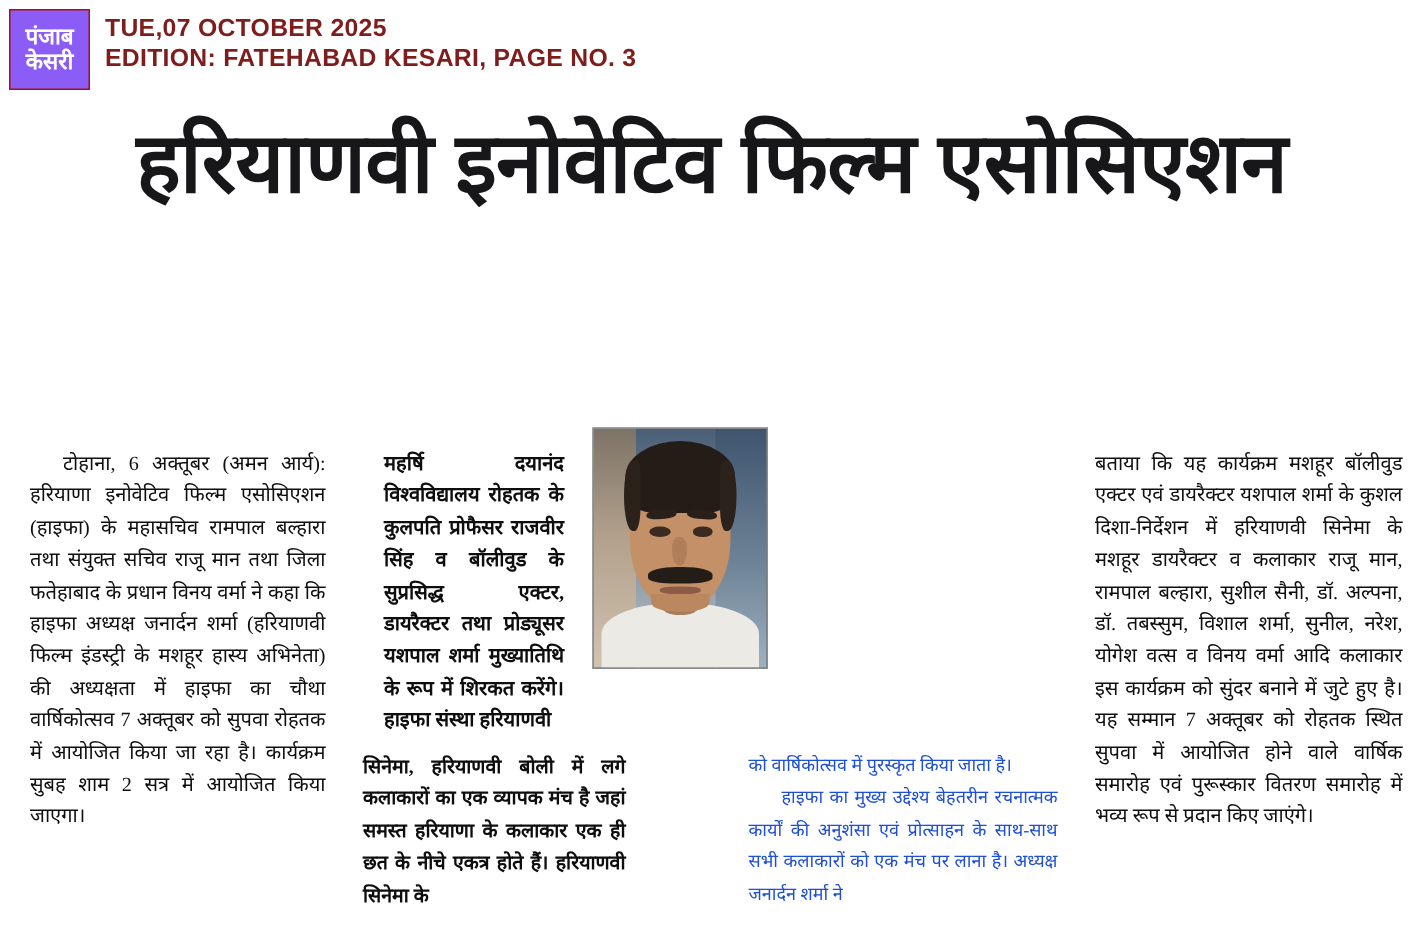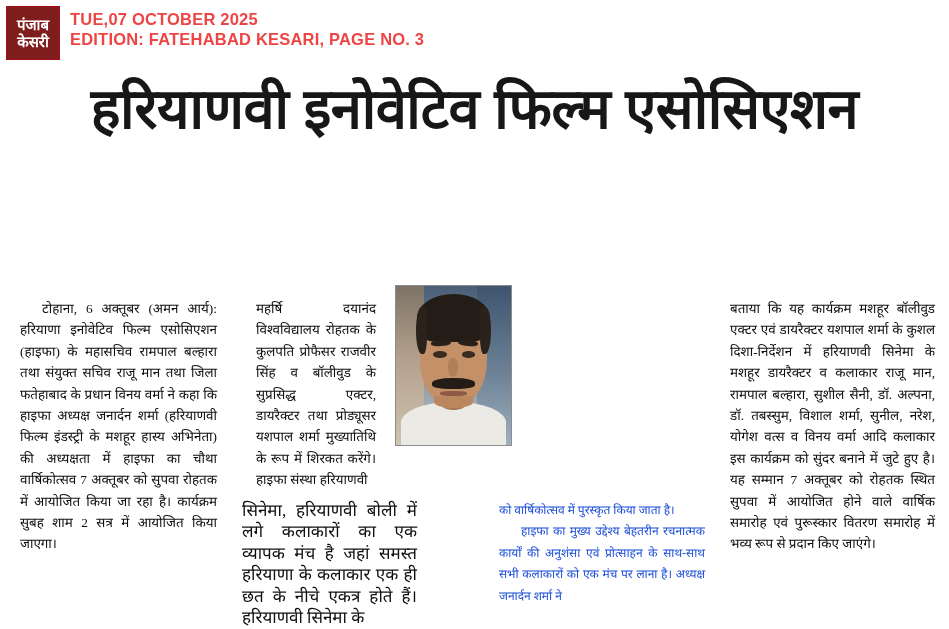--- a/index.html
+++ b/index.html
@@ -20,42 +20,42 @@
   .masthead {
     position: absolute;
     left: 0; top: 0;
     width: 949px; height: 62px;
     display: flex;
     align-items: flex-start;
   }
   .logo-box {
     width: 52px; height: 52px;
     margin: 6px 10px 0 6px;
-    background: #7f1d1d;
+    background: #8b5cf6;
     border: 1px solid #a3111a;
     display: flex;
     flex-direction: column;
     align-items: center;
     justify-content: center;
     flex: 0 0 auto;
   }
   .logo-line {
     color: #ffffff;
     font-family: "Liberation Sans", "DejaVu Sans", sans-serif;
     font-weight: bold;
     font-size: 15px;
     line-height: 17px;
     letter-spacing: 0px;
     white-space: nowrap;
   }
   .masthead-text {
     margin-top: 9px;
     font-family: "Liberation Sans", "DejaVu Sans", sans-serif;
     font-weight: bold;
-    color: #ef4444;
+    color: #7f1d1d;
   }
   .masthead-date {
     font-size: 16.5px;
     line-height: 20px;
     letter-spacing: 0.2px;
   }
   .masthead-edition {
     font-size: 16.5px;
     line-height: 20px;
     letter-spacing: 0.2px;
@@ -93,27 +93,27 @@
     font-size: 13.4px;
     line-height: 21.4px;
     text-align: justify;
     text-justify: inter-word;
     color: #0e0e0e;
   }
   .col p { margin: 14px; text-indent: 22px; }
   .col p + p { margin-top: 0px; }
 
   #col1 { left: 0px;   width: 225px; }
-  #col2 { left: 236px; width: 148px; }
+  #col2 { left: 236px; width: 148px; font-weight: bold; }
   #col3 { left: 521px; width: 178px; }
   #col4 { left: 710px; width: 233px; }
 
   
   #col2-wide { position: absolute; left: 236px; top: 216px; width: 175px;
-               font-size: 17px; line-height: 21.4px; text-align: justify; color: #0e0e0e; }
+               font-size: 13px; line-height: 21.4px; text-align: justify; color: #0e0e0e; font-weight: bold; }
   #col2-wide p { margin: 0; text-indent: 0; }
   #col3-wide { position: absolute; left: 493px; top: 216px; width: 206px;
                font-size: 12px; line-height: 21.4px; text-align: justify; color: #1d4ed8; }
   #col3-wide p { margin: 0; text-indent: 0; }
 
   
   .photo-wrap {
     position: absolute;
     left: 395px; top: 285px;
     width: 117px;

